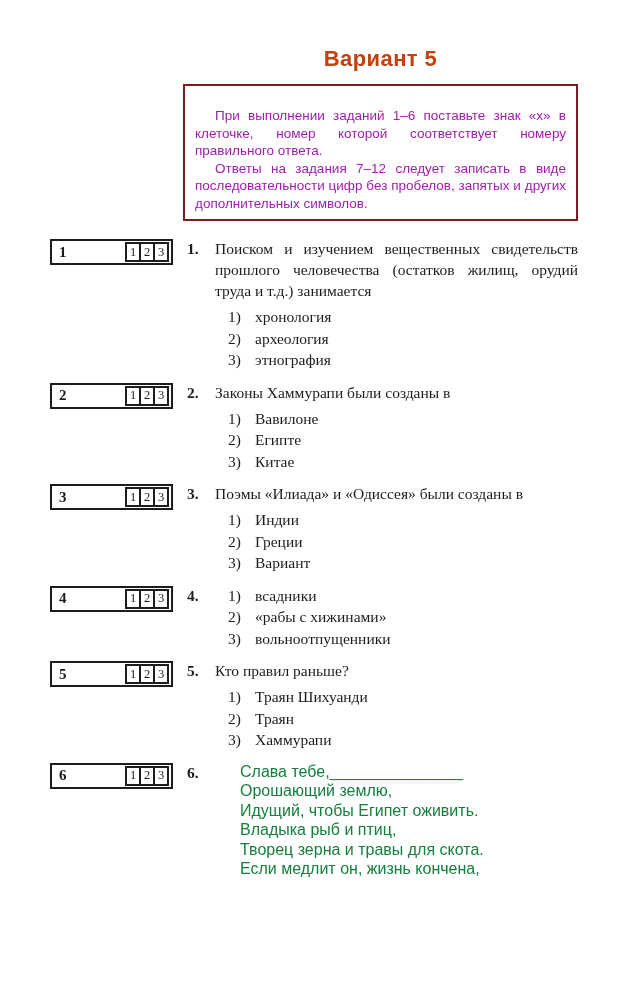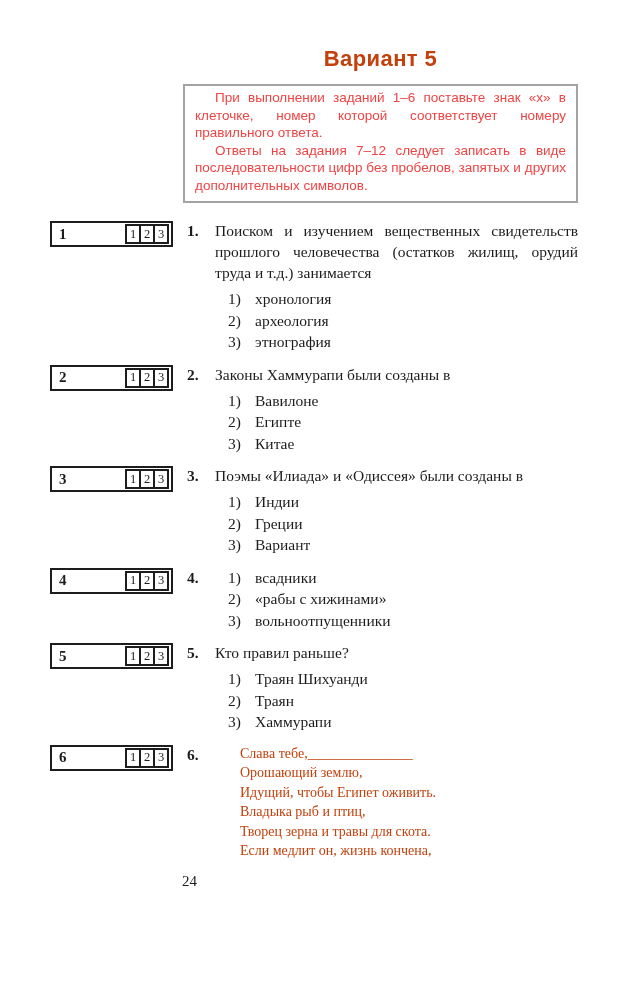--- a/index.html
+++ b/index.html
@@ -15,27 +15,27 @@
     margin:46px 49px 0 183px;
     text-align:center;
     font-family:"Liberation Sans","DejaVu Sans",sans-serif;
     font-size:22px;
     font-weight:bold;
     letter-spacing:0.4px;
     color:#c2410c;
   }
   .instructions {
     margin:12px 49px 0 183px;
-    border:2px solid #a3a3a3;
-    padding:3px 10px 7px 10px;
+    border:2px solid #7f1d1d;
+    padding:21px 10px 7px 10px;
     font-family:"Liberation Sans","DejaVu Sans",sans-serif;
     font-size:13.5px;
     line-height:17.5px;
     text-align:justify;
-    color:#ef4444;
+    color:#a21caf;
   }
   .instructions p { margin:0; text-indent:20px; }
   .questions { margin-top:17px; }
   .q-row { position:relative; margin:0 49px 11px 50px; min-height:30px; }
   .answer-box {
     position:absolute; left:0; top:1px;
     width:119px; height:22px;
     border:2px solid #1d1d1d;
     background:#ffffff;
     display:flex; align-items:center;
@@ -57,24 +57,24 @@
     font-size:15.5px;
     line-height:21px;
     text-align:justify;
   }
   .q-num { position:absolute; left:0; top:0; font-weight:bold; }
   .options { margin:5px 0 0 41px; }
   .option { display:flex; font-size:15.5px; line-height:21.5px; }
   .opt-m { flex:0 0 27px; }
   .poem {
     margin:10px 0 0 53px;
-    font-family:Liberation Serif, serif;
-    font-size:14px;
+    font-family:Liberation Sans, sans-serif;
+    font-size:16px;
     line-height:19.5px;
-    color:#c2410c;
+    color:#15803d;
   }
   .page-num { margin:12px 0 0 182px; font-size:15px; }
 </style>
 </head>
 <body>
 
 <div class="page">
 
   <h1 class="title">Вариант 5</h1>
 
@@ -258,15 +258,14 @@
           <div>Идущий, чтобы Египет оживить.</div>
           <div>Владыка рыб и птиц,</div>
           <div>Творец зерна и травы для скота.</div>
           <div>Если медлит он, жизнь кончена,</div>
         </div>
       </div>
     </div>
 
   </div>
 
-  <div class="page-num">24</div>
 
 </div>
 
 </body></html>

